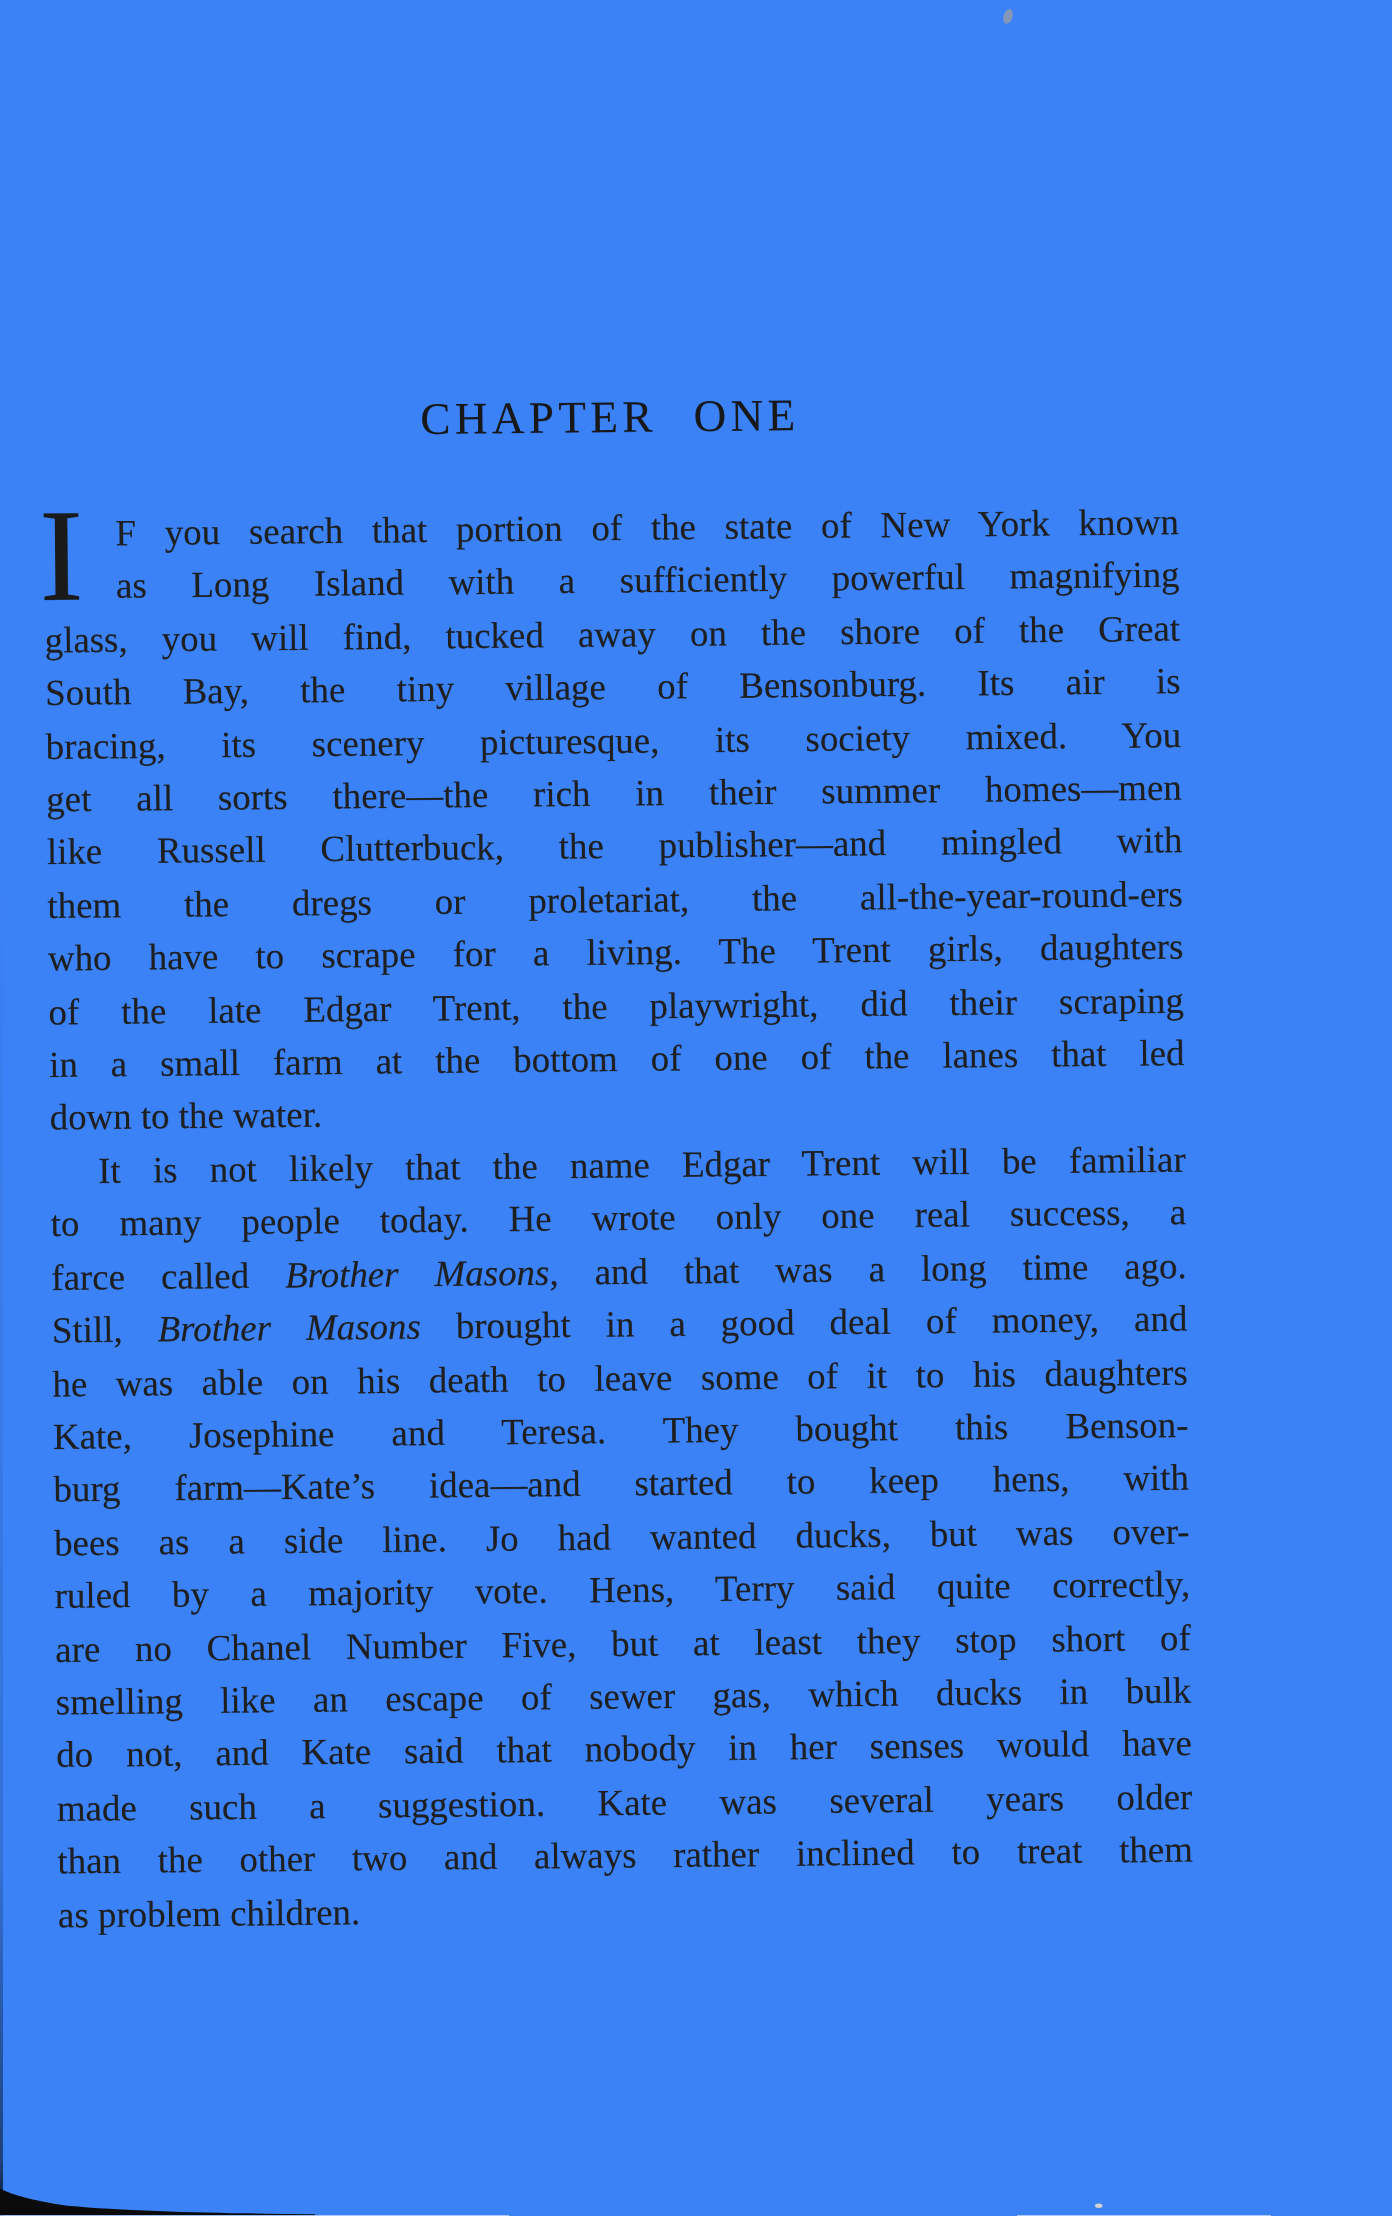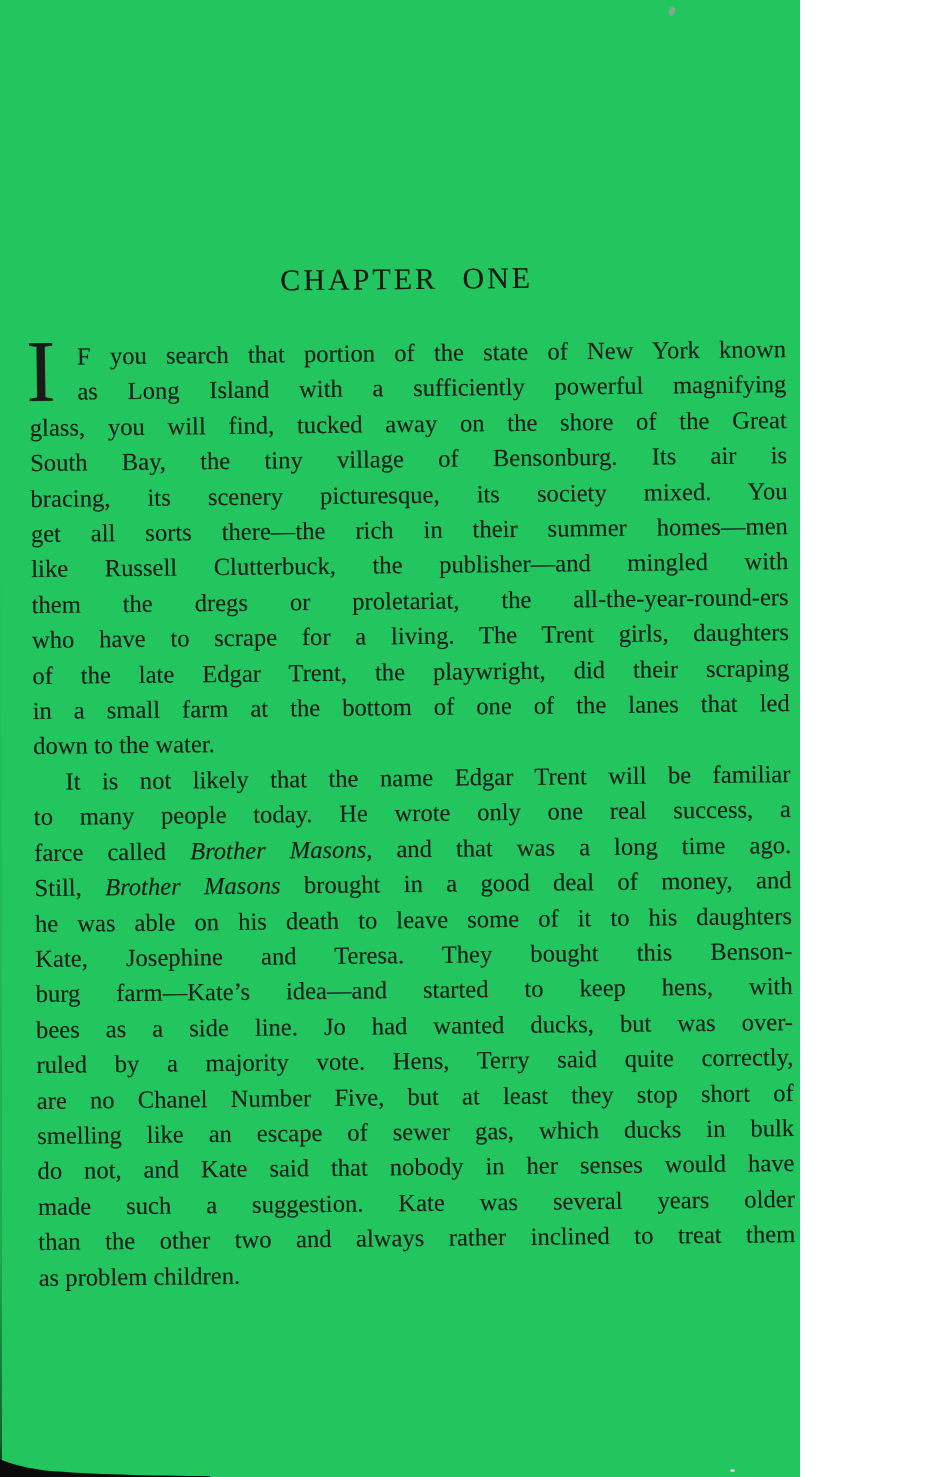--- a/index.html
+++ b/index.html
@@ -1,20 +1,20 @@
 <!DOCTYPE html>
 <html><head>
 <meta charset="utf-8">
 <style>
   html, body { margin: 0; padding: 0; background: #ffffff; }
   .page {
     position: relative;
-    width: 800px;
+    width: 928px;
     height: 1477px;
-    background: #22c55e;
+    background: #3b82f6;
     overflow: hidden;
     font-family: "Liberation Serif", "DejaVu Serif", serif;
     color: #1f1f1f;
   }
   .content {
     position: absolute;
     left: 28px;
     top: 262px;
     width: 757px;
     transform: rotate(-0.6deg);

